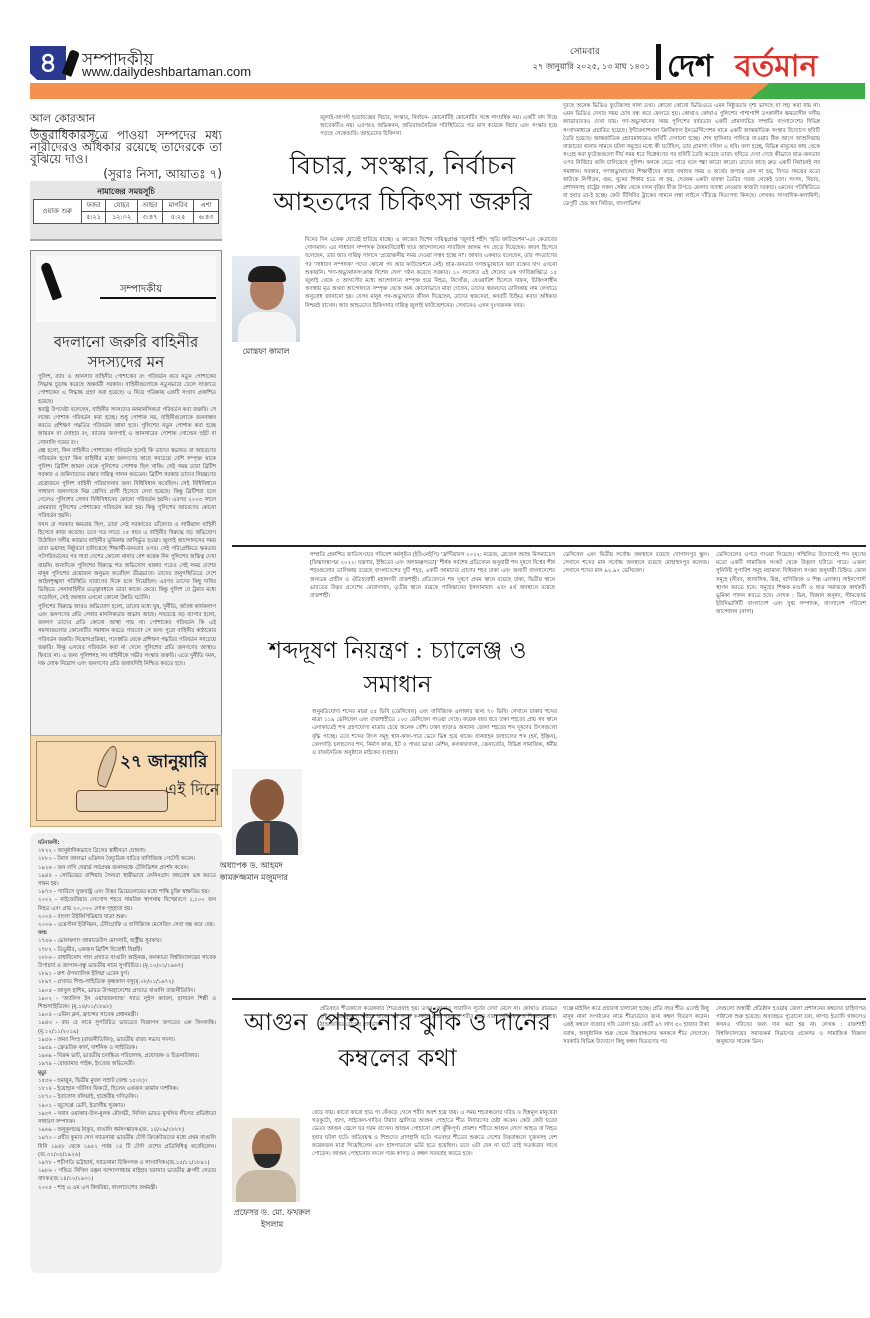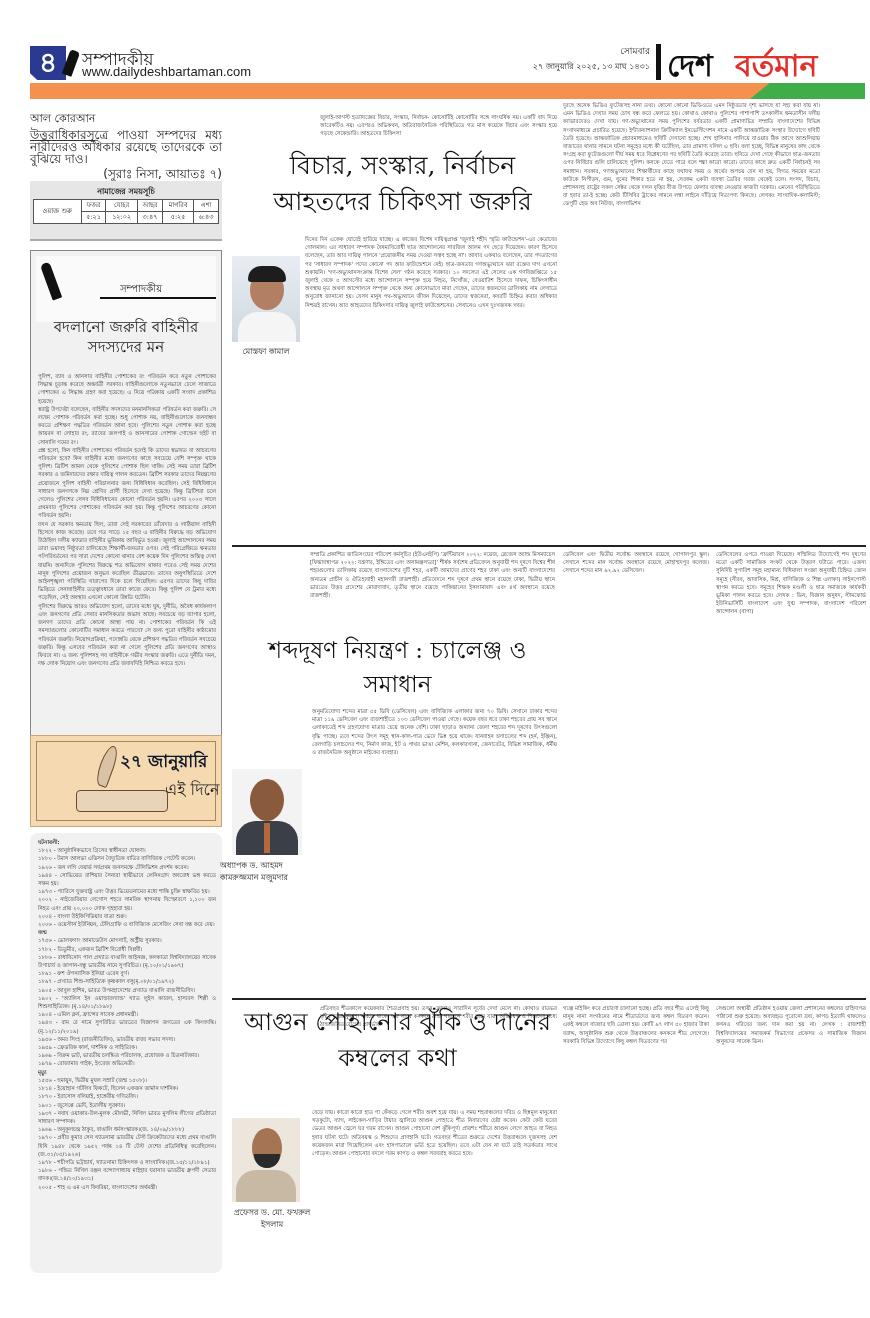--- a/index.html
+++ b/index.html
@@ -4,41 +4,41 @@
 <style>
 *{box-sizing:border-box;margin:0;padding:0}
 body{width:870px;height:1318px;background:#fff;font-family:"DejaVu Sans",sans-serif;color:#222;position:relative;overflow:hidden}
 .abs{position:absolute}
 .txt{font-size:5.4px;line-height:8.2px;text-align:justify;color:#333;overflow:hidden}
 
 #page-num{left:30px;top:46px;width:36px;height:34px;background:#2b3990;color:#fff;font-size:28px;font-weight:bold;text-align:center;line-height:34px;clip-path:polygon(0 0,100% 0,100% 100%,20% 100%,0 80%)}
 #pen-head{left:66px;top:50px;width:10px;height:26px;background:#111;border-radius:4px 4px 1px 1px;transform:rotate(20deg)}
 #section-name{left:82px;top:46px;font-size:17px;font-family:"DejaVu Serif",serif;color:#222}
 #site-url{left:82px;top:64px;font-size:13px;color:#222;font-family:Liberation Sans, sans-serif}
-#day-label{left:570px;top:44px;width:80px;text-align:right;font-size:9px;color:#222}
+#day-label{left:570px;top:44px;width:80px;text-align:left;font-size:9px;color:#222}
 #date-label{left:520px;top:60px;width:130px;text-align:right;font-size:8px;color:#222}
 #logo-bar{left:656px;top:44px;width:5px;height:36px;background:#111}
 #logo-desh{left:667px;top:42px;font-size:30px;font-weight:bold;color:#111;font-family:"DejaVu Serif",serif}
 #logo-bartaman{left:735px;top:42px;font-size:30px;font-weight:bold;color:#e0312a;font-family:"DejaVu Serif",serif}
 #orange-bar{left:30px;top:83px;width:770px;height:16px;background:#f4914f;clip-path:polygon(0 0,100% 0,97% 100%,0 100%)}
 #green-bar{left:750px;top:83px;width:115px;height:16px;background:#3fae49;clip-path:polygon(17% 0,100% 0,100% 100%,0 100%)}
 
-#quran-title{left:30px;top:110px;font-size:11px;border-bottom:1px solid #333;padding-bottom:11px}
+#quran-title{left:30px;top:110px;font-size:11px;border-bottom:1px solid #333;padding-bottom:1px}
 #quran-text{left:30px;top:129px;width:192px;font-size:12px;line-height:12px;text-align:justify}
 #quran-ref{left:30px;top:165px;width:192px;text-align:right;font-size:12px}
 #prayer-box{left:30px;top:181px;width:192px;height:60px;background:#e6e6e6;border-bottom:2px solid #aaa}
 #prayer-title{left:30px;top:185px;width:192px;text-align:center;font-size:8px;font-weight:bold}
 #prayer-table{left:33px;top:199px;width:186px;border-collapse:collapse;font-size:6.5px;background:#fff}
 #prayer-table td{border:1px solid #555;text-align:center;height:10px;padding:0}
 #editorial-box{left:30px;top:250px;width:192px;height:490px;border:1px solid #888;background:#f1f1f1}
 #editorial-banner{left:36px;top:256px;width:180px;height:66px;background:#fafafa}
 #pen-body{left:46px;top:262px;width:10px;height:38px;background:#111;border-radius:5px 5px 1px 1px;transform:rotate(-20deg)}
 #editorial-banner-label{left:120px;top:281px;font-size:10px}
 #editorial-rule{left:100px;top:297px;width:116px;height:2px;background:#111}
-#editorial-headline{left:30px;top:317px;width:192px;text-align:center;font-size:15px;line-height:20px;font-family:"DejaVu Serif",serif}
+#editorial-headline{left:30px;top:332px;width:192px;text-align:center;font-size:15px;line-height:20px;font-family:"DejaVu Serif",serif}
 #editorial-text{left:38px;top:372px;width:178px;height:362px}
 #jan-box{left:30px;top:735px;width:192px;height:92px;background:#f5d9b0;border:1px solid #c9a57a}
 #jan-inner{left:36px;top:741px;width:180px;height:80px;border:1px solid #a88660}
 #jan-books{left:76px;top:790px;width:92px;height:22px;background:#e8d4b8;border:1px solid #6b4a2e;border-radius:4px}
 #quill{left:100px;top:745px;width:14px;height:42px;background:#d9c3a4;border:1px solid #6b4a2e;border-radius:50% 50% 10% 50%;transform:rotate(20deg)}
 #jan-title{left:120px;top:748px;font-size:17px;font-weight:bold;color:#0f172a}
 #jan-sub{left:165px;top:777px;font-size:16px;color:#222}
 #history-box{left:30px;top:833px;width:192px;height:440px;background:#f1f1f1;border-radius:8px}
 #history-text{left:38px;top:838px;width:178px;height:430px}
 #history-text div{margin-bottom:0}

